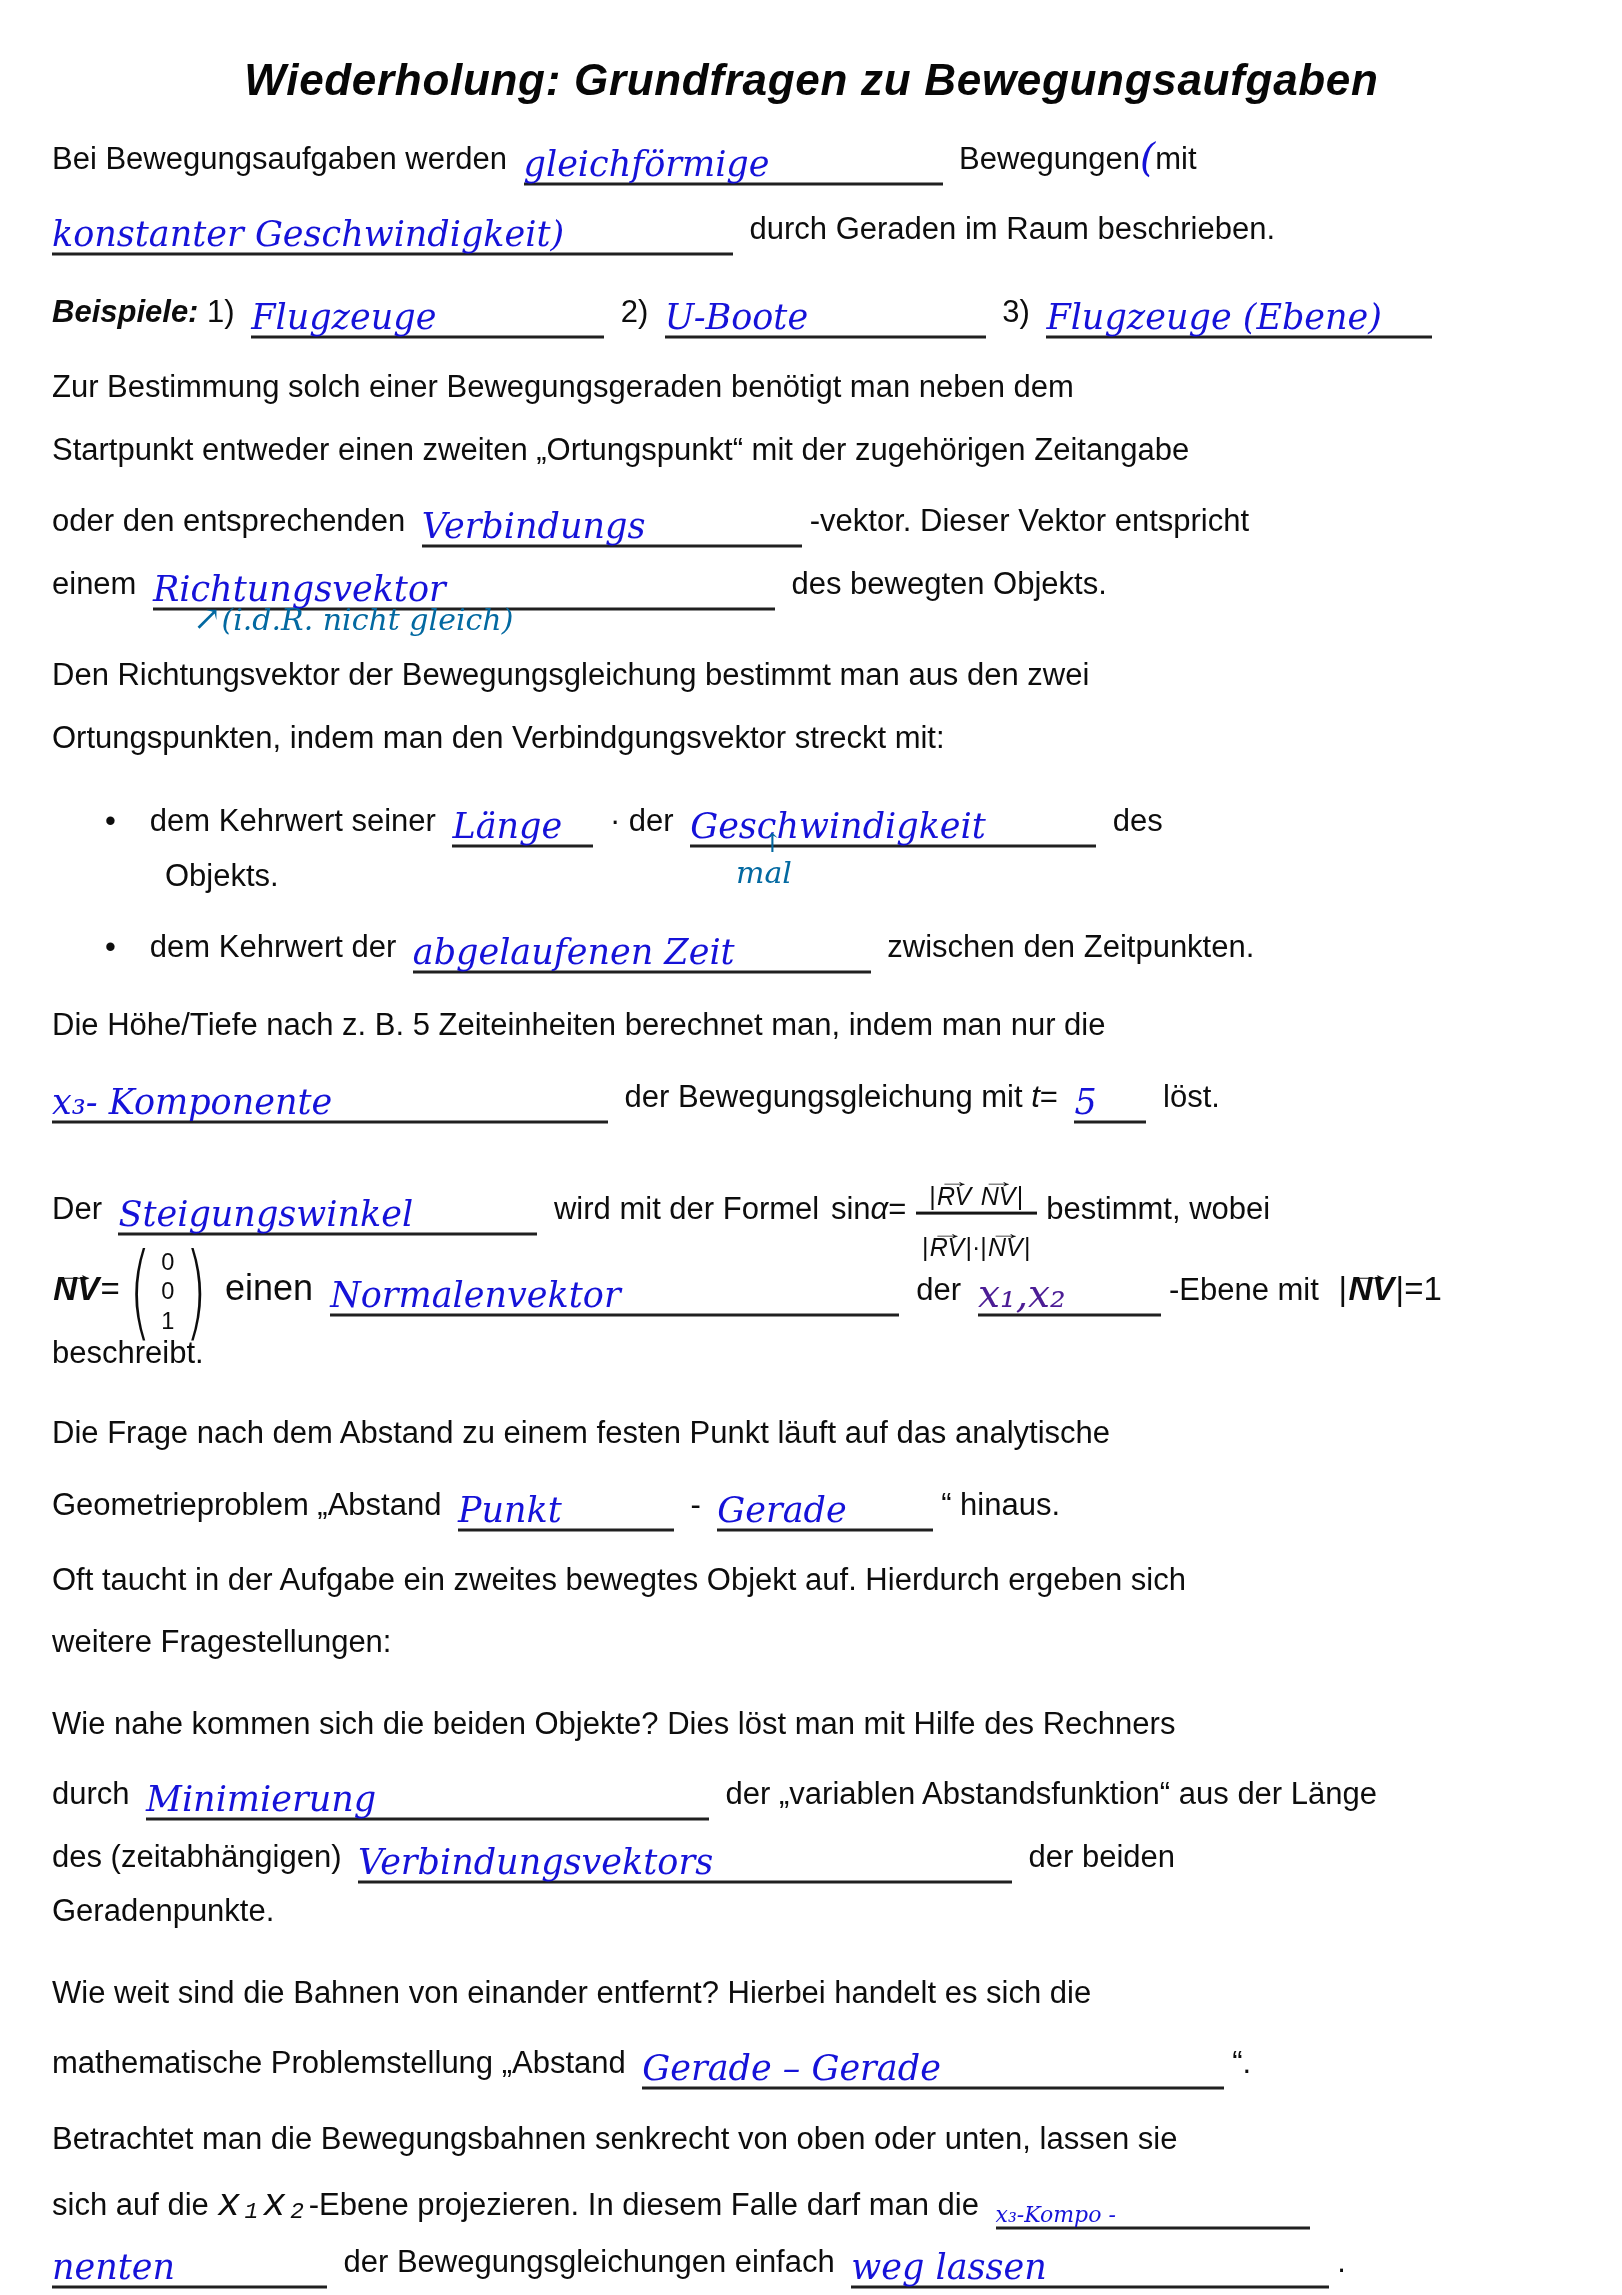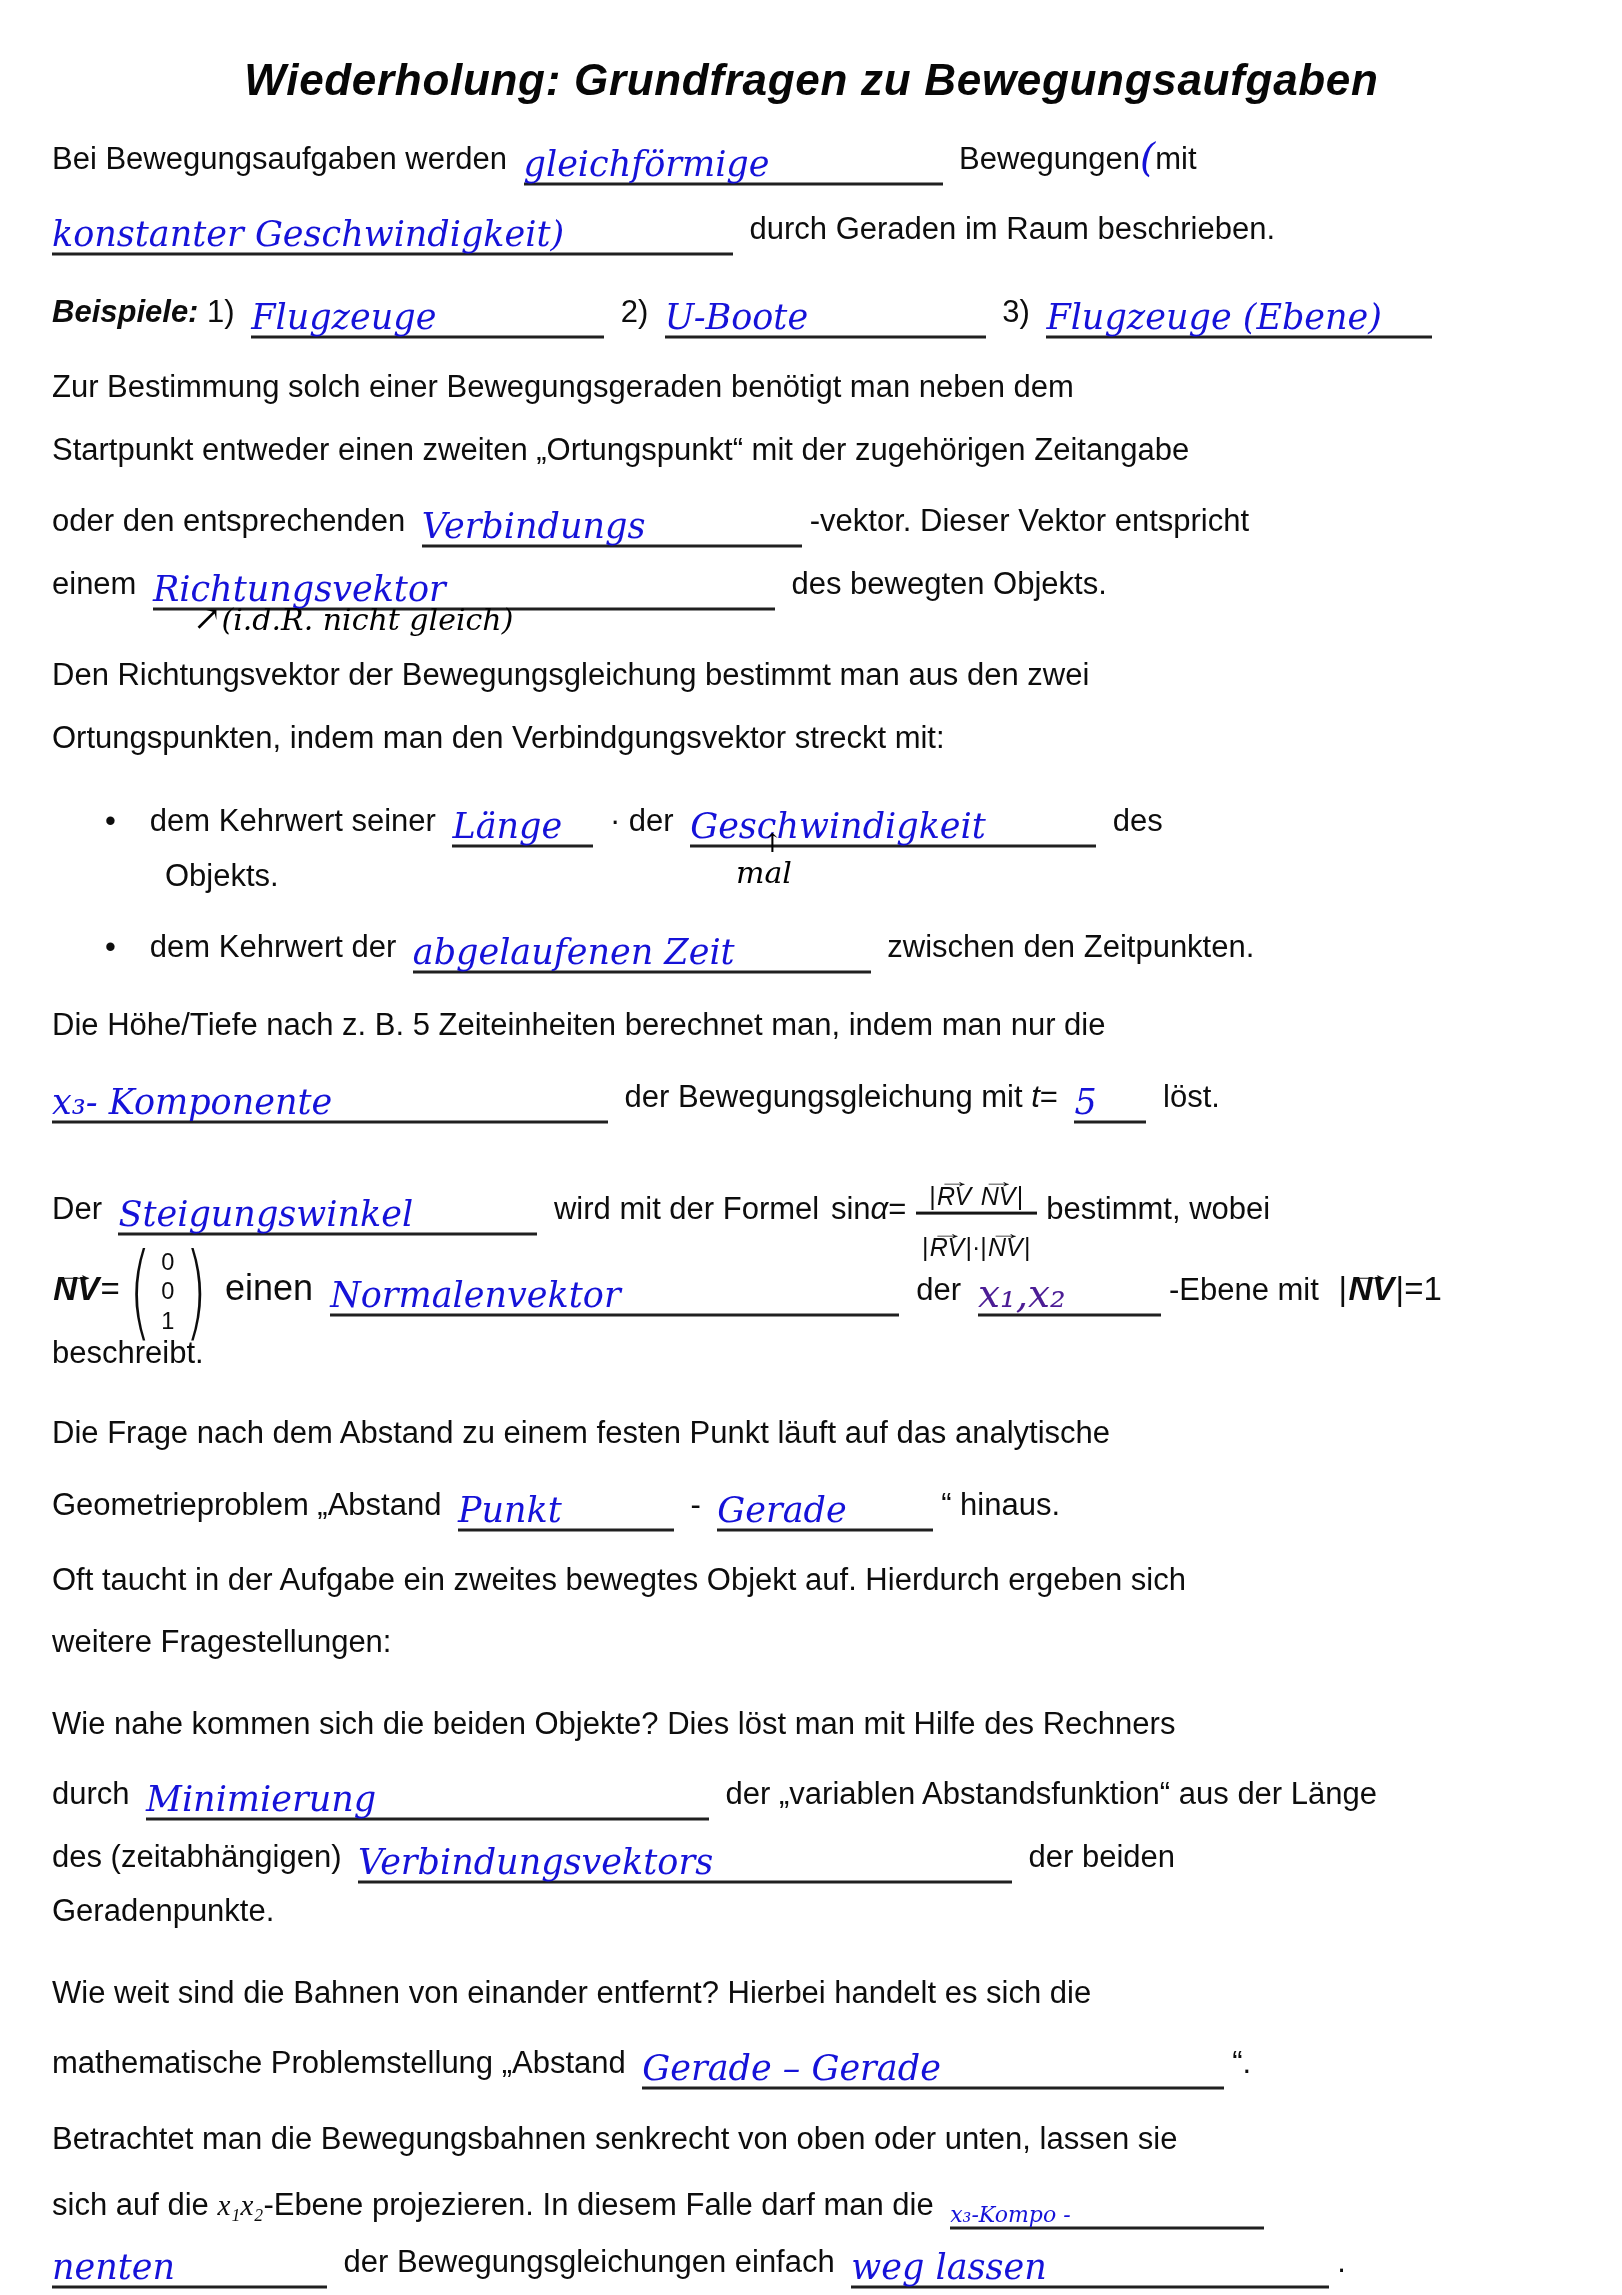--- a/index.html
+++ b/index.html
@@ -20,21 +20,21 @@
     letter-spacing:0.7px; color:#070707;
   }
 
   .line { position:absolute; left:52px; white-space:nowrap; line-height:42px; }
 
   .t  { display:inline-block; }
   .bi { font-weight:bold; font-style:italic; }
   .it { font-style:italic; }
 
   
-  .u-sub { font-family:Liberation Serif, serif; font-style:italic; font-size:29px; }
+  .u-sub { font-family:Liberation Mono, monospace; font-style:italic; font-size:38px; }
 
   
   .blank {
     display:inline-flex; justify-content:flex-start; align-items:flex-end;
     border-bottom:3.3px solid #202020;
     height:46px;
     margin:0 7.9px;
     vertical-align:baseline;
     transform:translateY(6.5px);
   }
@@ -46,21 +46,21 @@
     line-height:1;
     white-space:nowrap;
   }
   .blank .hw { margin-bottom:1.3px; }
   .hw-inline { vertical-align:-2.6px; font-size:39px; }
 
   
   .note {
     position:absolute; white-space:nowrap;
     font-family:"DejaVu Serif", serif; font-style:italic;
-    color:#000000; font-size:30px; line-height:1.05;
+    color:#0369a1; font-size:30px; line-height:1.05;
   }
   .note .arr { font-size:34px; font-style:normal; }
   .mal-note { display:flex; flex-direction:column; align-items:center; }
   .mal-note .arr { font-size:26px; font-style:normal; margin-left:17px; }
 
   
   .frac {
     display:inline-flex; flex-direction:column; align-items:center;
     vertical-align:middle; transform:translateY(2.6px);
     font-size:25px; margin:0 9.2px; line-height:1;

